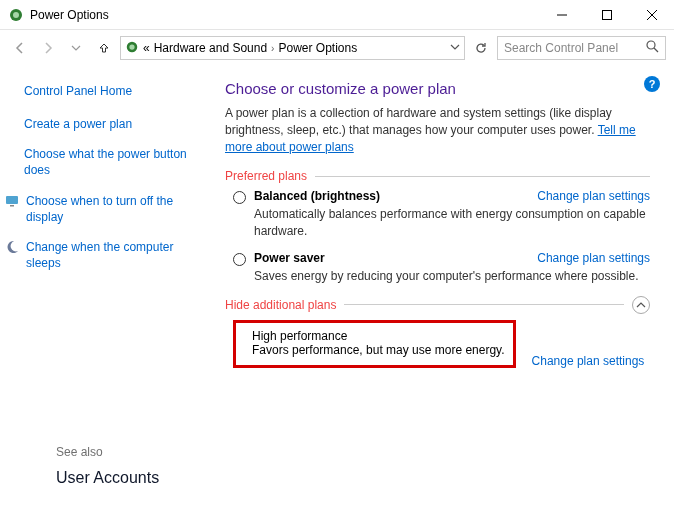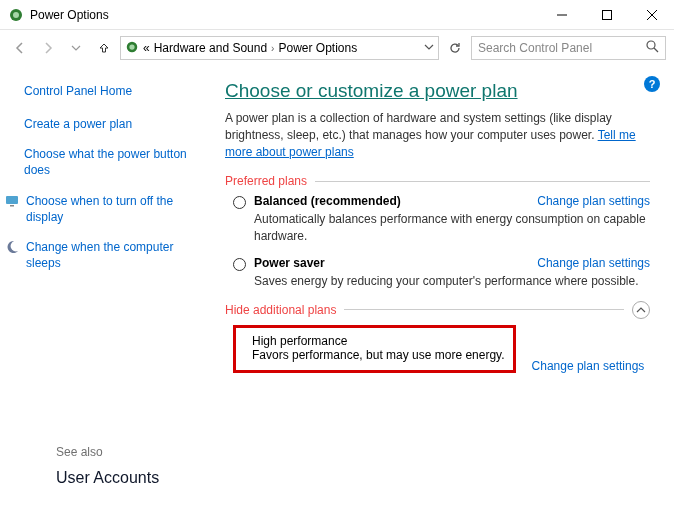--- a/index.html
+++ b/index.html
@@ -64,21 +64,21 @@
   .breadcrumb .bdrop {
     margin-left: auto;
     color: #555;
   }
   .refreshbtn {
     width: 24px; height: 24px;
     display: flex; align-items: center; justify-content: center;
     color: #555;
   }
   .searchbox {
-    width: 195px; height: 24px;
+    width: 169px; height: 24px;
     border: 1px solid #ccc;
     display: flex; align-items: center;
     padding: 0 6px;
     color: #888;
   }
   .searchbox .placeholder { flex: 1; font-size: 12px; }
   .searchbox .sicon { color: #555; }
   
   .body {
     display: flex;
@@ -126,25 +126,24 @@
     margin-left: 32px;
   }
   .sidebar .seealso { color: #707070; font-size: 12px; margin-bottom: 10px; }
   .sidebar .uacc { color: #0f172a; font-size: 16px; }
 
   .main {
     flex: 1;
     padding: 14px 24px 10px 10px;
   }
   .main h1 {
-    color: #0f766e;
-    font-size: 19px;
+    color: #4c1d95;
+    font-size: 15px;
     font-weight: 400;
     margin: 0 0 8px 0;
-    text-decoration: underline;
   }
   .main .desc {
     font-size: 12px;
     color: #333;
     line-height: 1.4;
     margin-bottom: 14px;
   }
   .main .desc a { color: #0066cc; text-decoration: underline; }
   .sectionhdr {
     font-size: 12px;
@@ -335,21 +334,21 @@
 
     <div class="sectionhdr">
       <span>Preferred plans</span>
       <span class="line"></span>
     </div>
 
     <div class="plan">
       <div class="radio"></div>
       <div class="pbody">
         <div class="planrow">
-          <div class="pname" style="flex:1">Balanced (recommended)</div>
+          <div class="pname" style="flex:1">Balanced (brightness)</div>
           <div class="change">Change plan settings</div>
         </div>
         <div class="pdesc">Automatically balances performance with energy consumption on capable hardware.</div>
       </div>
     </div>
 
     <div class="plan">
       <div class="radio"></div>
       <div class="pbody">
         <div class="planrow">

